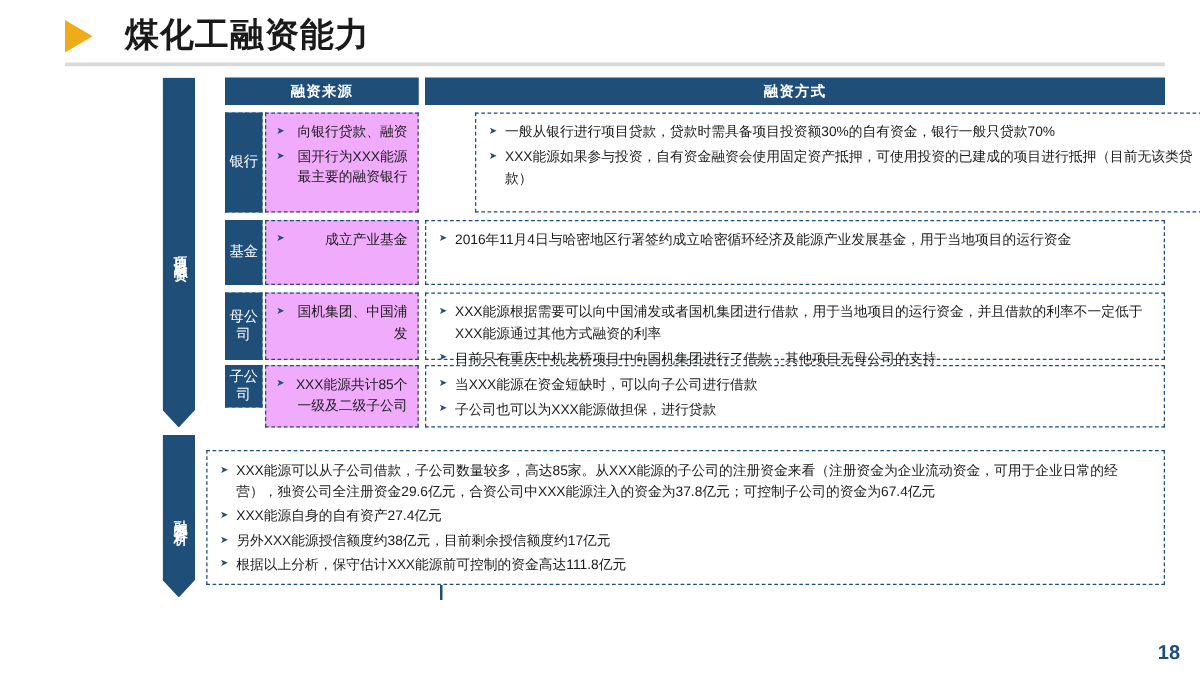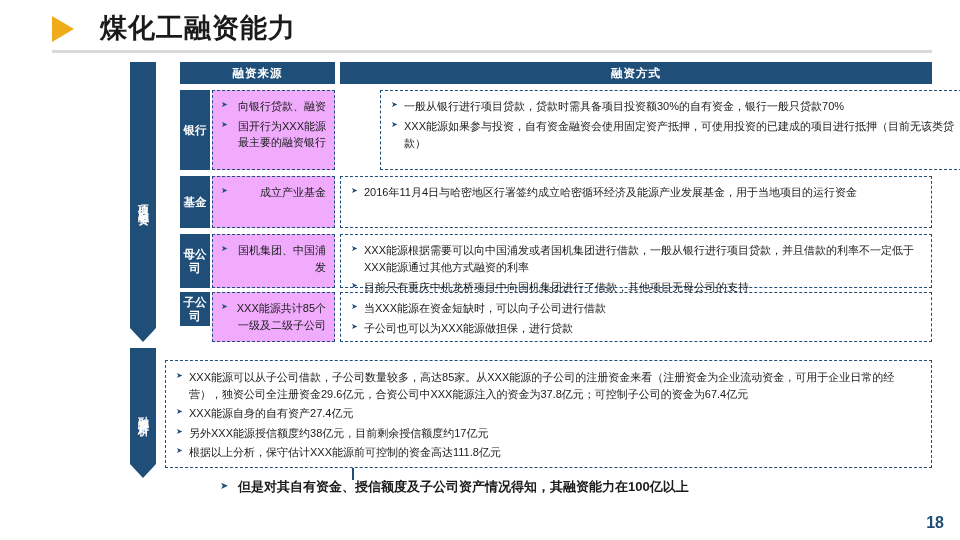--- a/index.html
+++ b/index.html
@@ -55,21 +55,21 @@
   }
   #hdr-source { left:180px; top:62px; width:155px; }
   #hdr-method { left:340px; top:62px; width:592px; }
 
   
   .cat {
     position:absolute;
     border:1px dashed #1f4e79;
     background:#1f4e79;
     color:#ffffff;
-    font-size:11.5px; font-weight:bold;
+    font-size:11.5px; font-weight:normal;
     display:flex; align-items:center; justify-content:center;
     text-align:center;
     line-height:1.25;
   }
   .cat span { display:block; }
 
   .srcbox {
     position:absolute;
     border:1px dashed #1f4e79;
     background:#f0abfc;
@@ -182,21 +182,21 @@
   <div class="bullet">2016年11月4日与哈密地区行署签约成立哈密循环经济及能源产业发展基金，用于当地项目的运行资金</div>
 </div>
 
 <div class="cat" id="cat-parent">
   <span>母公司</span>
 </div>
 <div class="srcbox" id="src-parent">
   <div class="bullet">国机集团、中国浦发</div>
 </div>
 <div class="methbox" id="meth-parent">
-  <div class="bullet">XXX能源根据需要可以向中国浦发或者国机集团进行借款，一般从银行进行项目贷款，并且借款的利率不一定低于XXX能源通过其他方式融资的利率</div>
+  <div class="bullet">XXX能源根据需要可以向中国浦发或者国机集团进行借款，用于当地项目的运行资金，并且借款的利率不一定低于XXX能源通过其他方式融资的利率</div>
   <div class="bullet">目前只有重庆中机龙桥项目中向国机集团进行了借款，其他项目无母公司的支持</div>
 </div>
 
 <div class="cat" id="cat-sub">
   <span>子公司</span>
 </div>
 <div class="srcbox" id="src-sub">
   <div class="bullet">XXX能源共计85个一级及二级子公司</div>
 </div>
 <div class="methbox" id="meth-sub">
@@ -207,16 +207,15 @@
 <div id="analysis-box">
   <div class="bullet">XXX能源可以从子公司借款，子公司数量较多，高达85家。从XXX能源的子公司的注册资金来看（注册资金为企业流动资金，可用于企业日常的经营），独资公司全注册资金29.6亿元，合资公司中XXX能源注入的资金为37.8亿元；可控制子公司的资金为67.4亿元</div>
   <div class="bullet">XXX能源自身的自有资产27.4亿元</div>
   <div class="bullet">另外XXX能源授信额度约38亿元，目前剩余授信额度约17亿元</div>
   <div class="bullet">根据以上分析，保守估计XXX能源前可控制的资金高达111.8亿元</div>
 </div>
 
 <div class="conn"></div>
 
 <div id="conclusion">
-  <div class="bullet">但是对其自有资金、授信额度及子公司资产情况得知，其融资能力在100亿以上</div>
 </div>
 
 <div id="page-num">18</div>
 
 </body></html>

